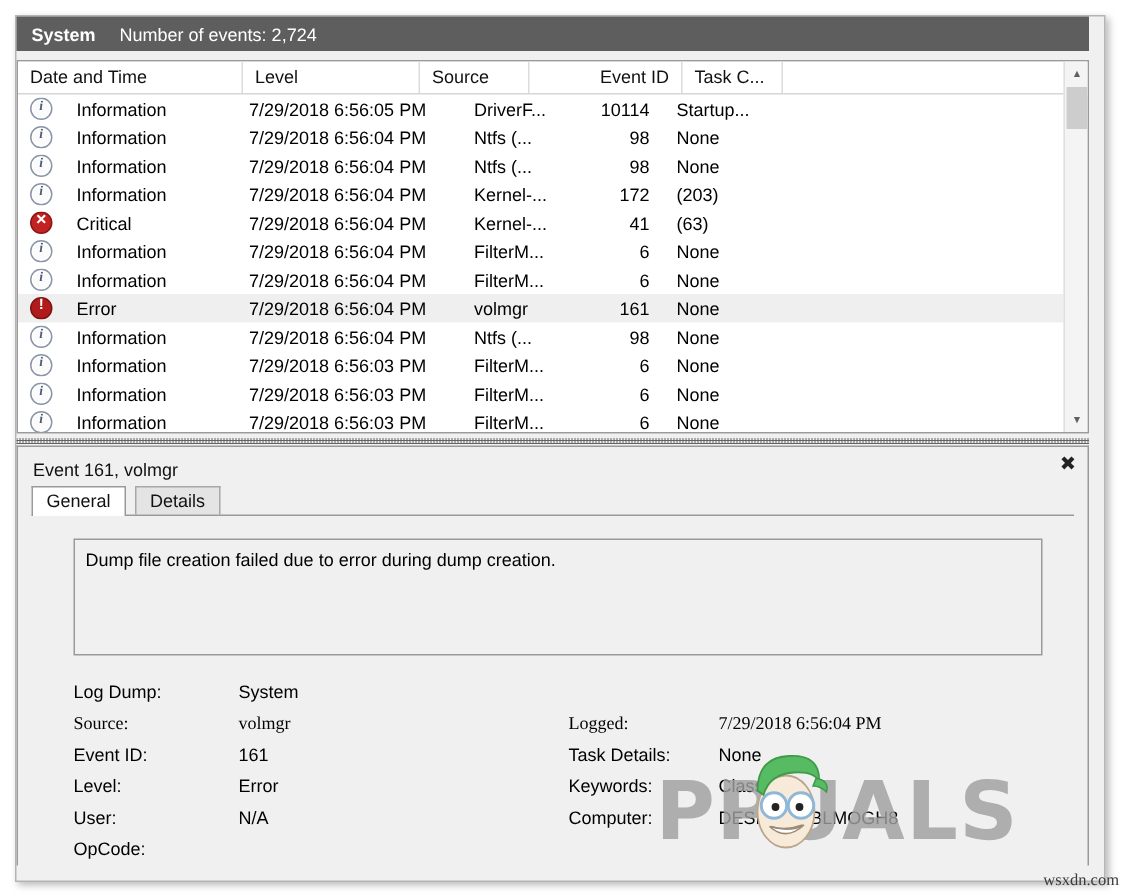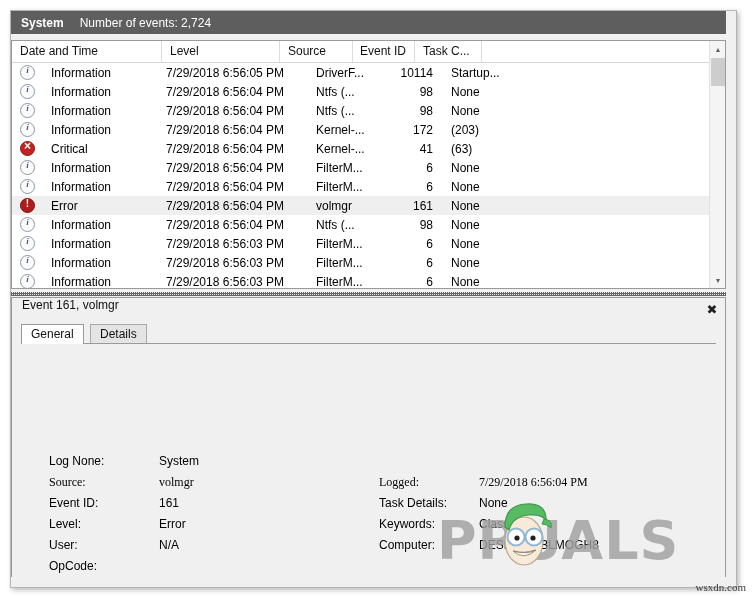--- a/index.html
+++ b/index.html
@@ -130,21 +130,21 @@
 
   
   #detail-panel{
     position:absolute;left:11px;top:297px;width:715px;height:280px;
     background:#f0f0f0;
     border:1px solid #9a9a9a;border-bottom:none;
     box-sizing:border-box;
   }
   #detail-title-bar{
     position:absolute;left:0;top:0;right:0;height:22px;
-    display:flex;align-items:flex-start;
+    display:flex;align-items:flex-end;
     padding-left:10px;font-size:12px;color:#111;
     box-sizing:border-box;
   }
   #detail-close{
     position:absolute;right:4px;top:2px;width:18px;height:18px;
     display:flex;align-items:center;justify-content:center;
     font-size:13px;font-weight:bold;color:#222;cursor:default;
   }
   #tabstrip{
     position:absolute;left:9px;top:26px;right:23px;height:20px;
@@ -213,21 +213,21 @@
   <span class="hdr-name">System</span>
   <span class="hdr-count">Number of events: 2,724</span>
 </div>
 
 <div id="events-panel">
   <div id="events-scroll-wrap">
     <div class="col-head" id="col-head">
         <div class="ch" style="width: 150px;">Date and Time</div>
         <div class="ch" style="width: 118px;">Level</div>
         <div class="ch" style="width: 73px;">Source</div>
-        <div class="ch num" style="width: 62px;">Event ID</div>
+        <div class="ch num" style="width: 62px; margin-left: 40px;">Event ID</div>
         <div class="ch" style="width: 67px;">Task C...</div>
       </div>
     <div id="rows">
         <div class="evrow">
           <div class="cell level" style="width: 118px;">
             <span class="lvicon info"></span>
             <span>Information</span>
           </div>
           <div class="cell date" style="width: 150px;">7/29/2018 6:56:05 PM</div>
           <div class="cell source" style="width: 73px;">DriverF...</div>
@@ -362,23 +362,26 @@
     <span>Event 161, volmgr</span>
   </div>
   <div id="detail-close">✖</div>
 
   <div id="tabstrip">
       <div class="tab active" style="left: 0px;">General</div>
       <div class="tab" style="left: 69px;">Details</div>
     </div>
 
   <div id="tabcontent">
+    <div id="message-box">
+      <span>Dump file creation failed due to error during dump creation.</span>
+    </div>
     <div id="props">
         <div class="prow" style="top: 0px;">
-          <span class="plabel">Log None:</span>
+          <span class="plabel">Log Dump:</span>
           <span class="pvalue">System</span>
           <span class="plabel r"></span>
           <span class="pvalue r"></span>
         </div>
         <div class="prow" style="top: 21px; font-family: Liberation Serif, serif;">
           <span class="plabel">Source:</span>
           <span class="pvalue">volmgr</span>
           <span class="plabel r">Logged:</span>
           <span class="pvalue r">7/29/2018 6:56:04 PM</span>
         </div>

